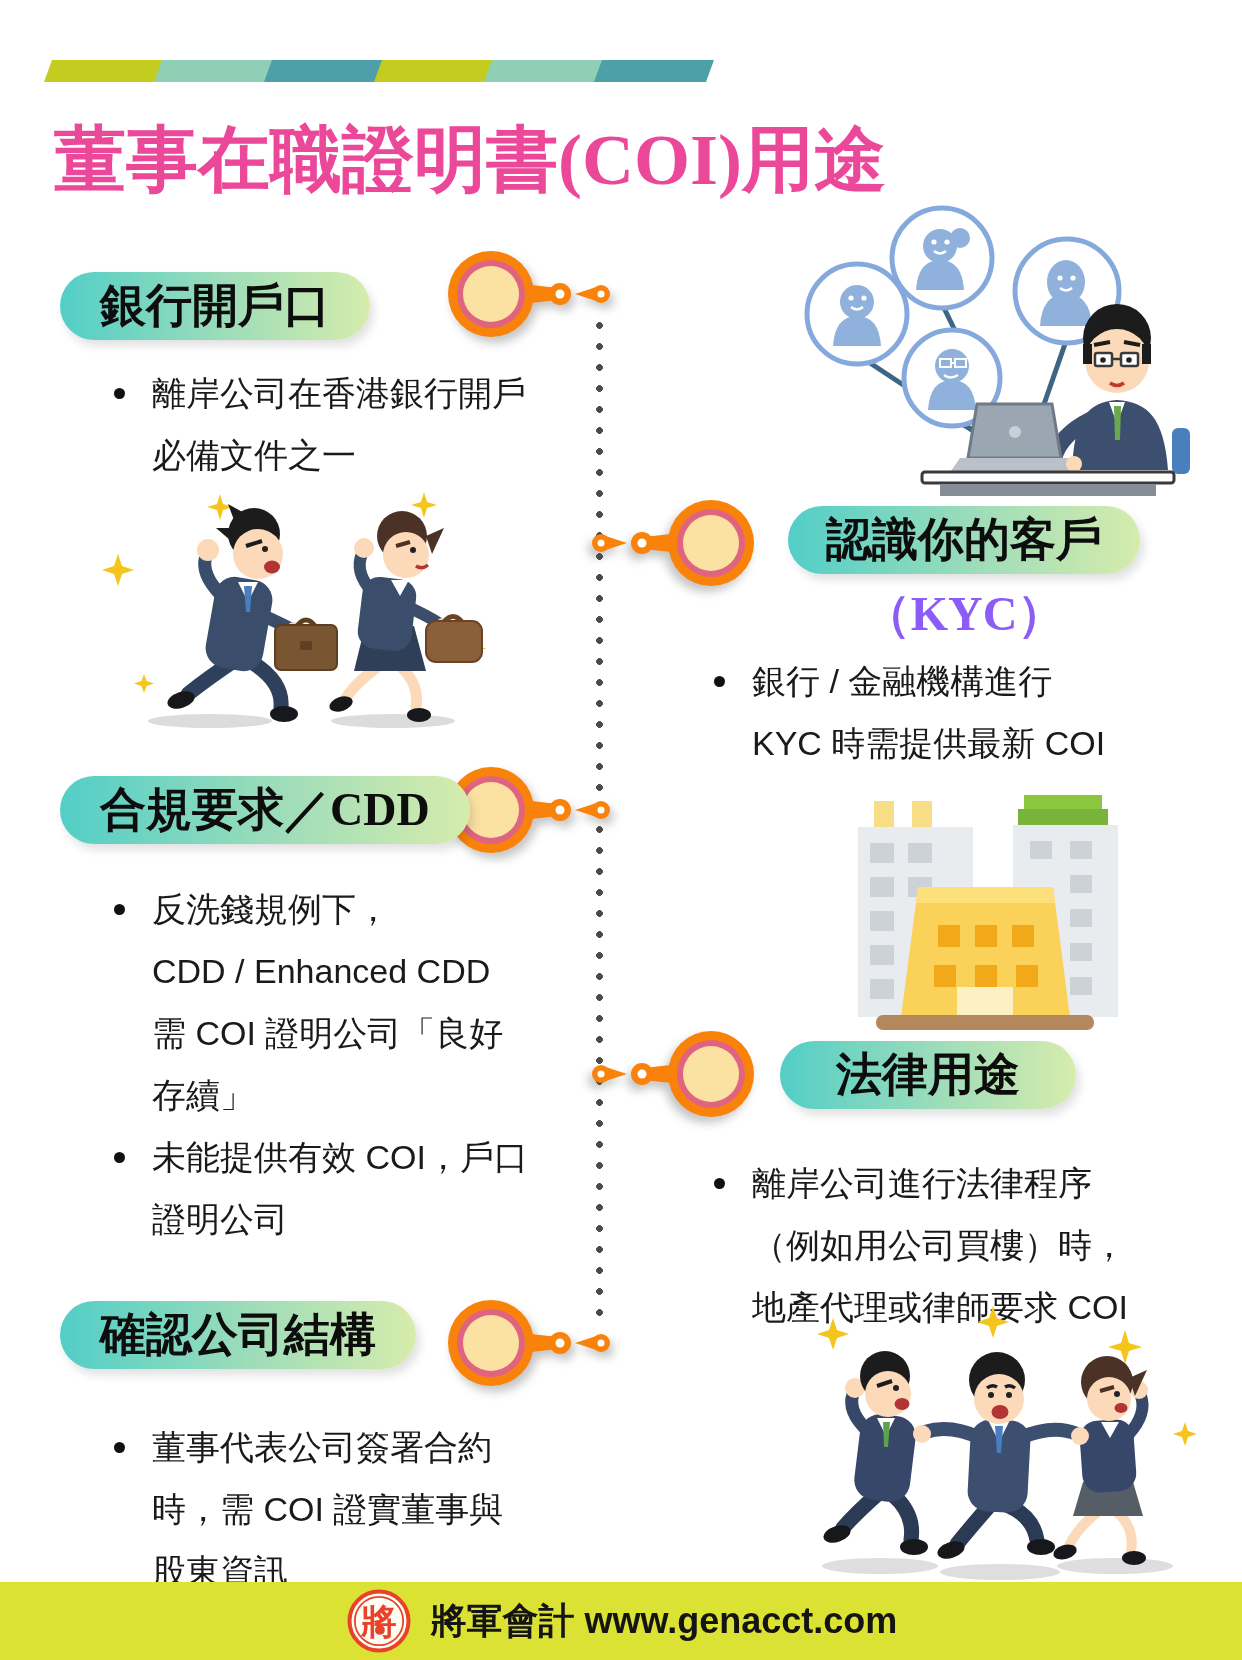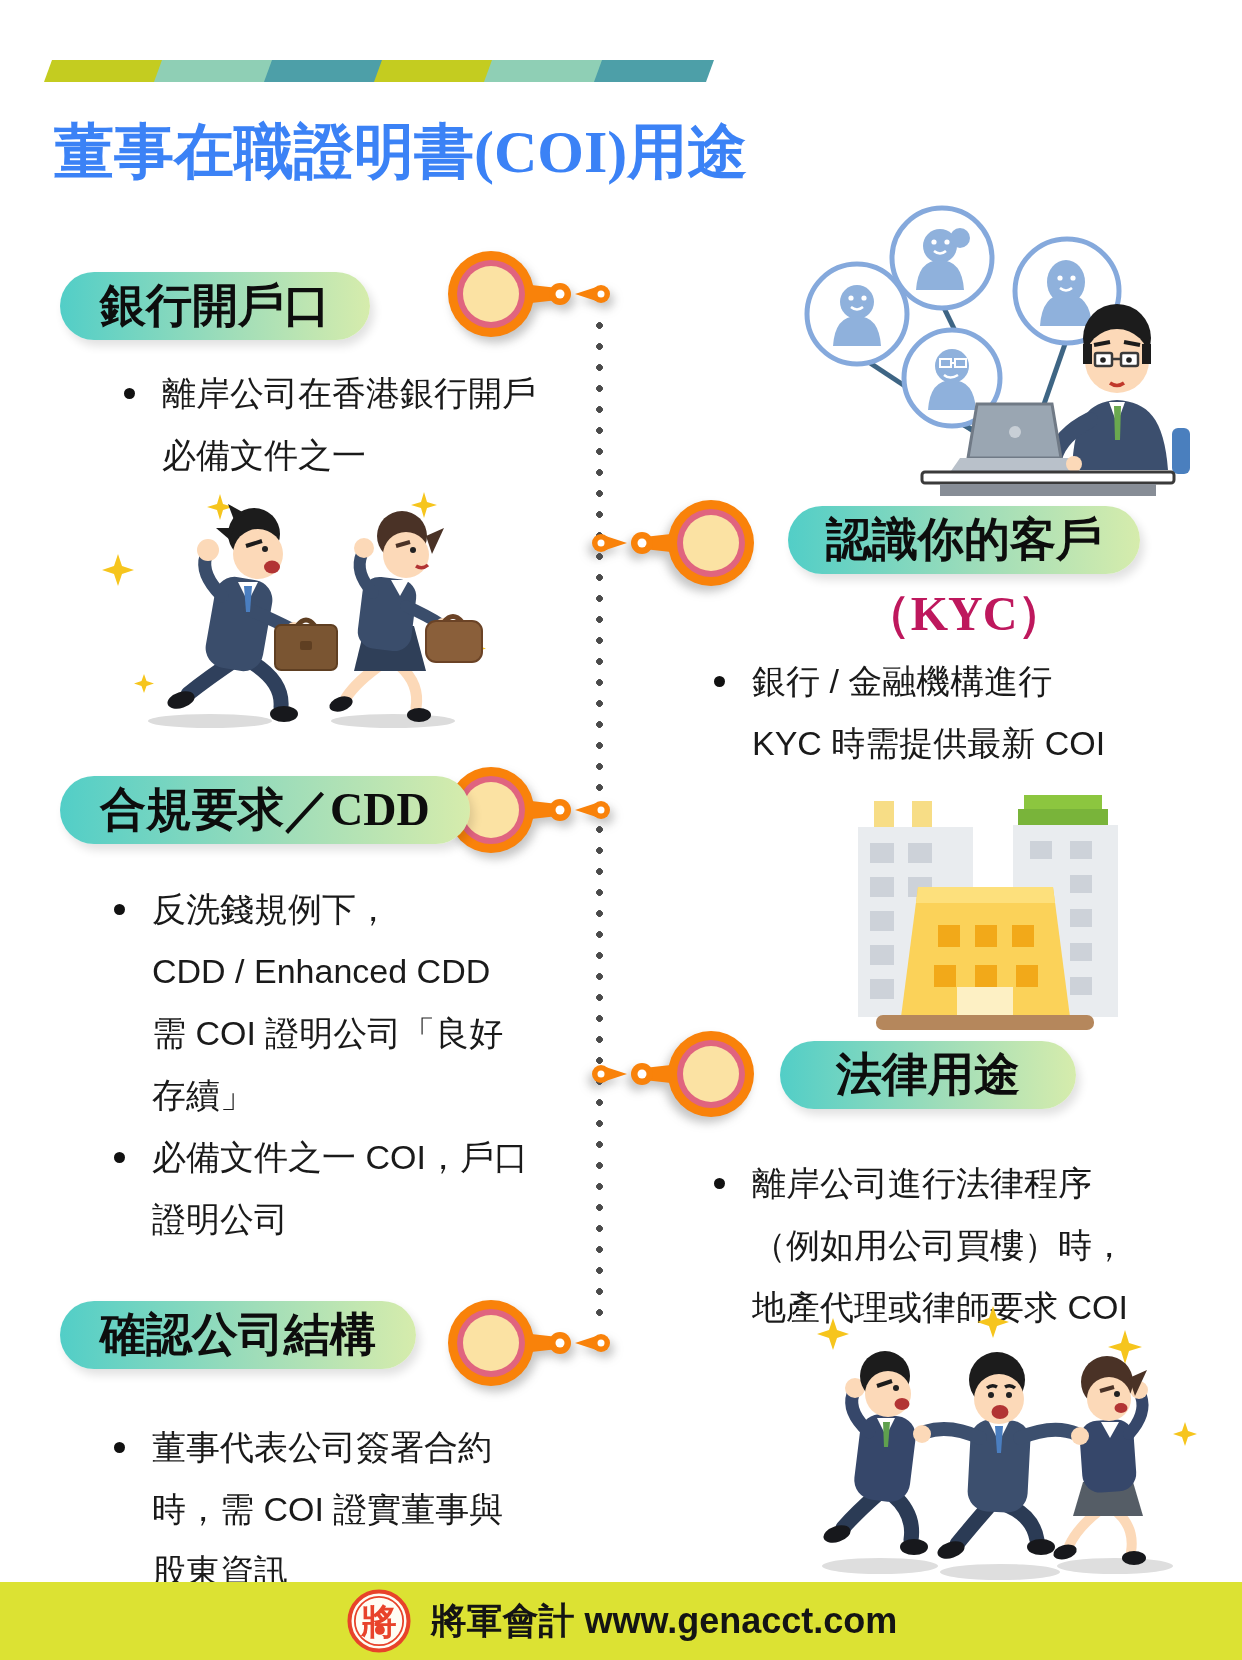--- a/index.html
+++ b/index.html
@@ -10,33 +10,33 @@
   .stripe{position:absolute;top:60px;left:48px;height:22px;width:668px;}
   .seg{position:absolute;top:0;height:22px;width:112px;transform:skewX(-20deg);}
   .seg:nth-child(1){left:0;background:#C4CC20;}
   .seg:nth-child(2){left:110px;background:#8FCFB5;}
   .seg:nth-child(3){left:220px;background:#4D9FA8;}
   .seg:nth-child(4){left:330px;background:#C4CC20;}
   .seg:nth-child(5){left:440px;background:#8FCFB5;}
   .seg:nth-child(6){left:550px;background:#4D9FA8;}
 
   .title{position:absolute;left:54px;top:112px;font-family:"Liberation Serif", serif;
-         font-weight:700;font-size:60px;color:#3b82f6;white-space:nowrap;letter-spacing:0;}
+         font-weight:700;font-size:72px;color:#ec4899;white-space:nowrap;letter-spacing:0;}
 
   
   .pill{display:inline-flex;align-items:center;justify-content:center;height:68px;
         padding:0 40px;border-radius:38px;
         background:linear-gradient(90deg,#52CEC7 0%,#9FDDB9 55%,#D6ECAC 100%);
         box-shadow:4px 6px 10px rgba(0,0,0,.12);
         font-family:"Liberation Serif", serif;font-weight:700;font-size:46px;
         color:#0d0d0d;white-space:nowrap;}
   .abs{position:absolute;}
 
   .kyc-col{position:absolute;left:788px;top:506px;display:flex;flex-direction:column;align-items:center;}
-  .kyc-sub{margin-top:8px;font-family:"Liberation Serif", serif;font-weight:700;font-size:48px;color:#be185d;}
+  .kyc-sub{margin-top:8px;font-family:"Liberation Serif", serif;font-weight:700;font-size:48px;color:#8b5cf6;}
 
   
   .bullets{position:absolute;font-size:34px;font-weight:500;color:#1a1a1a;}
   .bl{position:relative;height:62px;line-height:62px;padding-left:46px;white-space:nowrap;}
   .bl .dot{position:absolute;left:8px;top:26px;width:11px;height:11px;border-radius:50%;background:#111;}
 
   
   .dotline{position:absolute;left:596px;top:322px;width:7px;height:1008px;
     background-image:radial-gradient(circle at 3.5px 3.5px,#4a4a4a 3.1px,rgba(0,0,0,0) 3.6px);
     background-size:7px 21px;background-repeat:repeat-y;}
@@ -98,21 +98,21 @@
   <svg class="marker flip" style="left:591px;top:1021px">
       <use href="#marker"></use>
     </svg>
   <svg class="marker" style="left:441px;top:1290px">
       <use href="#marker"></use>
     </svg>
 
   <div class="pill abs" style="left:60px;top:272px">
     <span>銀行開戶口</span>
   </div>
-  <div class="bullets" style="left:116px;top:362px">
+  <div class="bullets" style="left:106px;top:362px">
     <div class="bl"><span class="dot"></span>
       <span>離岸公司在香港銀行開戶</span></div>
     <div class="bl"><span>必備文件之一</span></div>
   </div>
 
   <div class="kyc-col">
     <div class="pill" style="padding:0 38px">
       <span>認識你的客戶</span>
     </div>
     <div class="kyc-sub">（KYC）</div>
@@ -126,21 +126,21 @@
   <div class="pill abs" style="left:60px;top:776px">
     <span>合規要求／CDD</span>
   </div>
   <div class="bullets" style="left:106px;top:878px">
     <div class="bl"><span class="dot"></span>
       <span>反洗錢規例下，</span></div>
     <div class="bl"><span>CDD / Enhanced CDD</span></div>
     <div class="bl"><span>需 COI 證明公司「良好</span></div>
     <div class="bl"><span>存續」</span></div>
     <div class="bl"><span class="dot"></span>
-      <span>必備文件之一 COI，戶口</span></div>
+      <span>未能提供有效 COI，戶口</span></div>
     <div class="bl"><span>證明公司</span></div>
   </div>
 
   <div class="pill abs" style="left:780px;top:1041px;padding:0 56px">
     <span>法律用途</span>
   </div>
   <div class="bullets" style="left:706px;top:1152px">
     <div class="bl"><span class="dot"></span>
       <span>離岸公司進行法律程序</span></div>
     <div class="bl"><span>（例如用公司買樓）時，</span></div>

